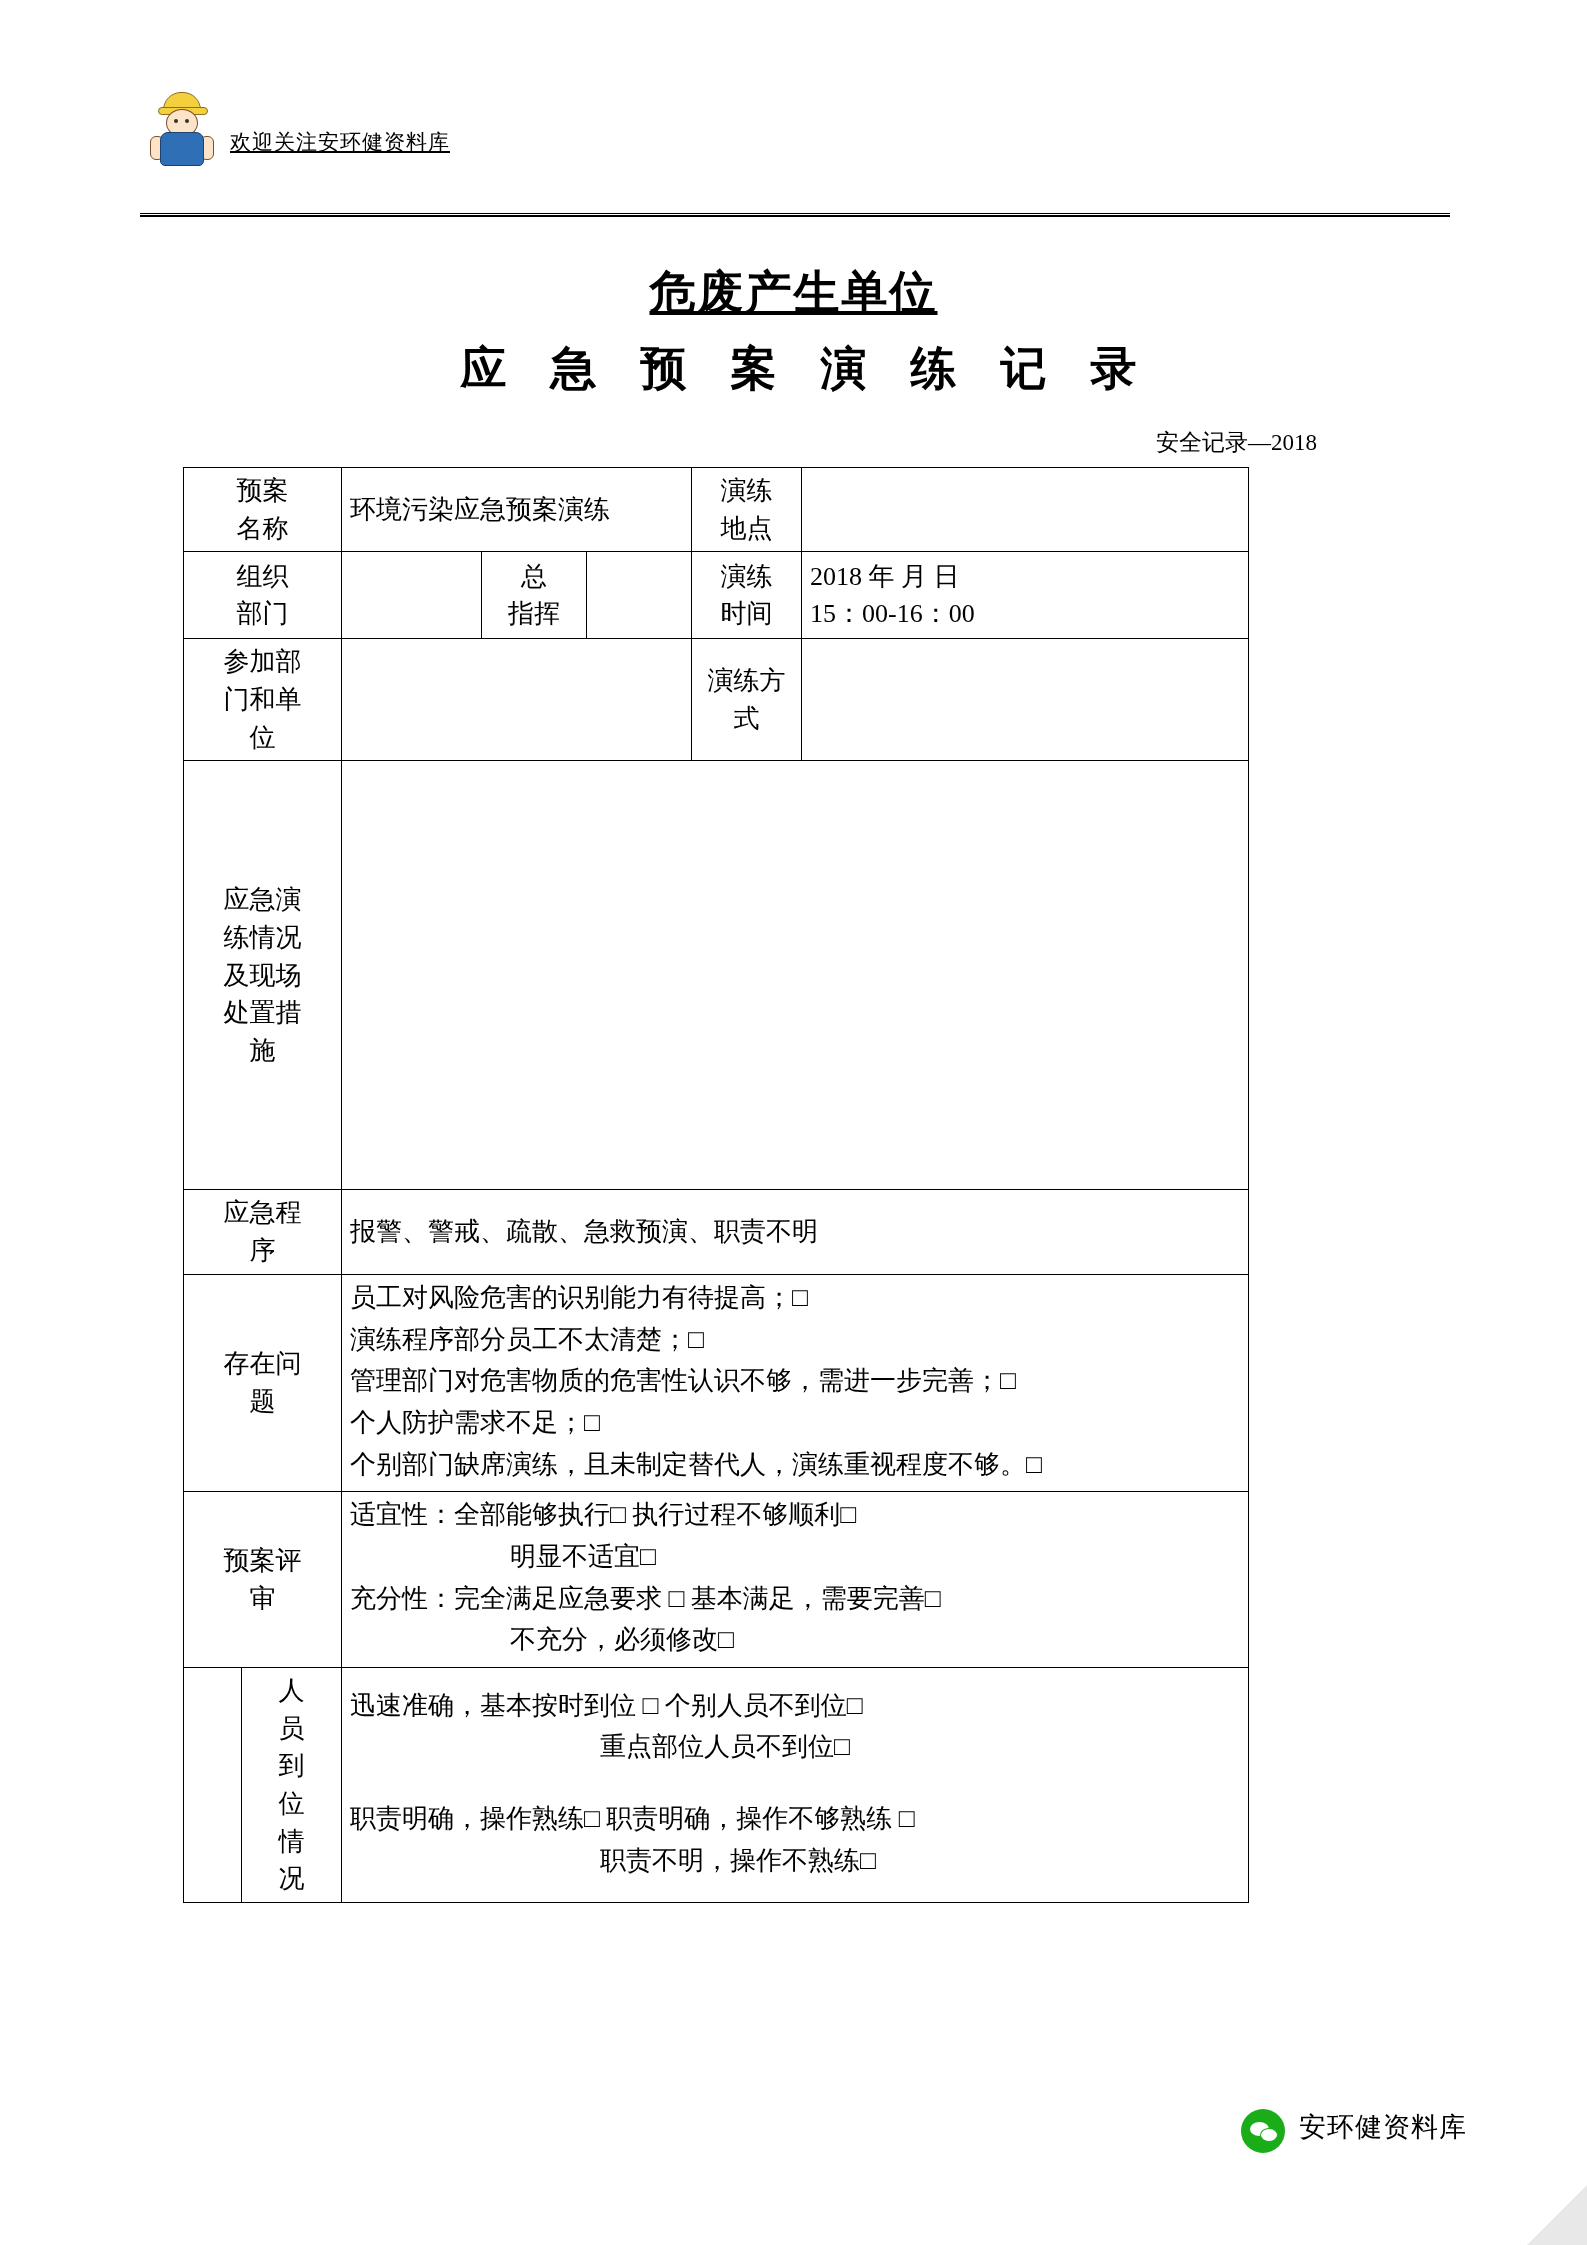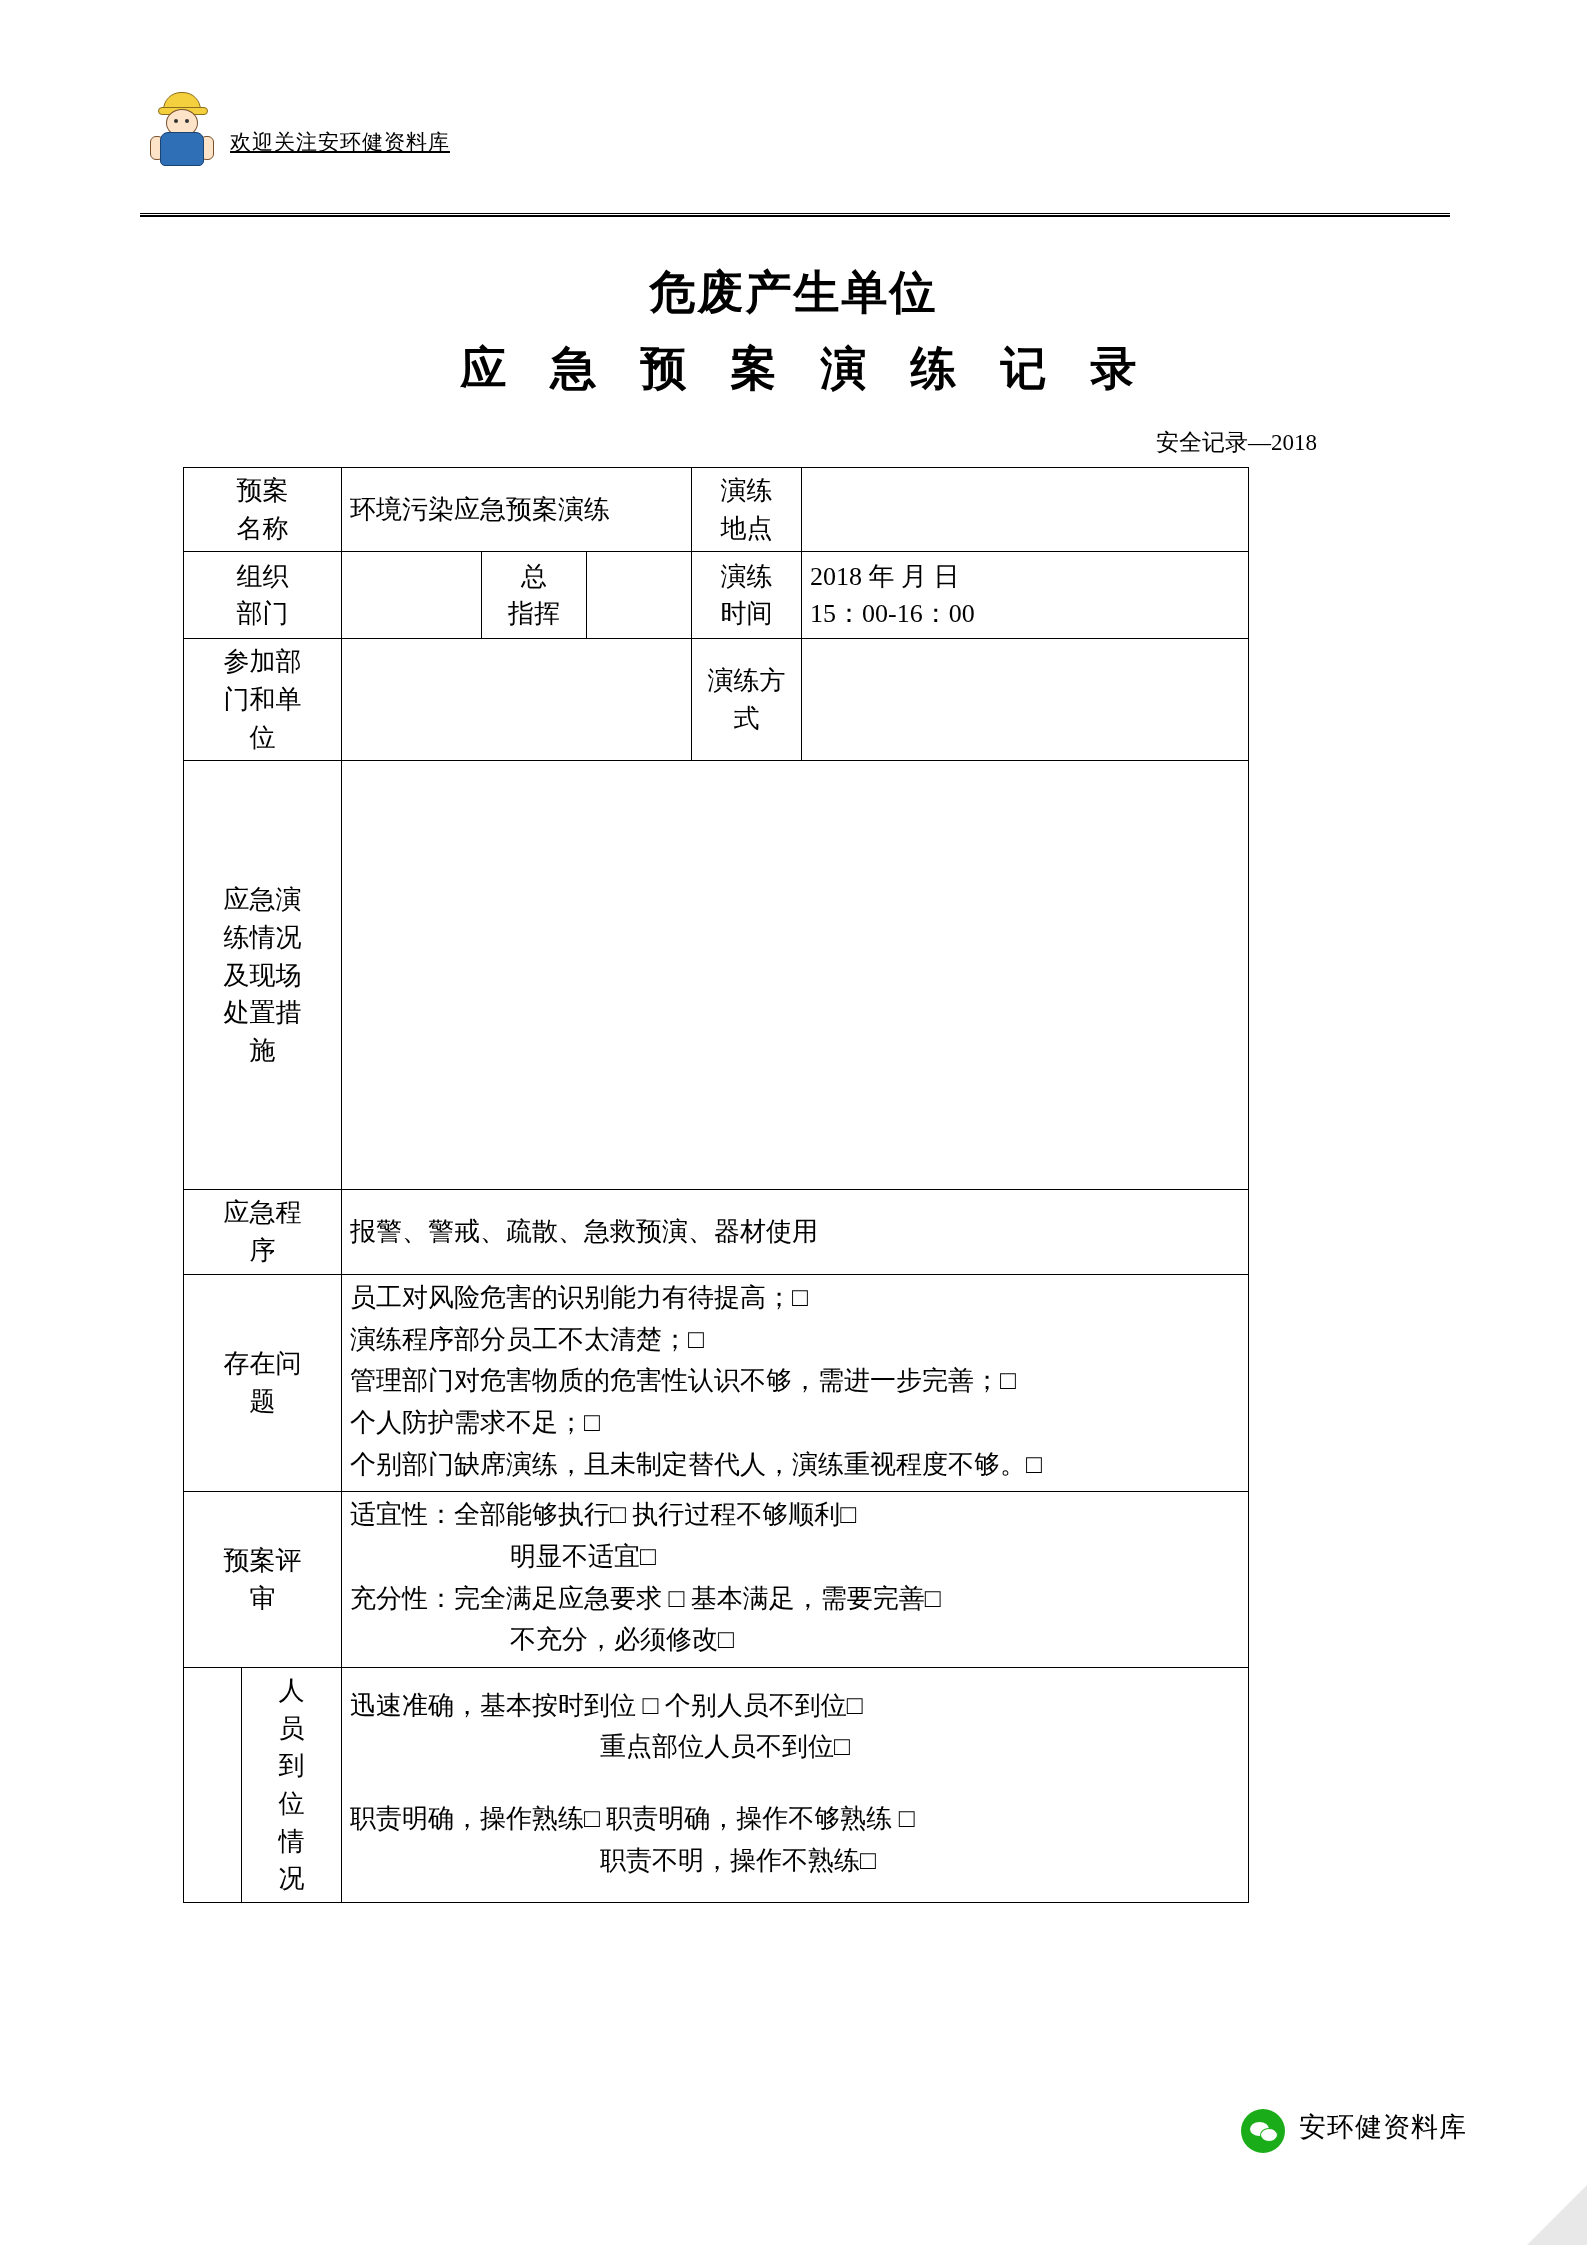--- a/index.html
+++ b/index.html
@@ -130,20 +130,21 @@
   .title1 {
     position: absolute;
     left: 0;
     top: 262px;
     width: 1587px;
     text-align: center;
     font-size: 46px;
     font-weight: bold;
     letter-spacing: 2px;
     font-family: "DejaVu Sans", "Liberation Sans", sans-serif;
+    text-decoration: underline;
   }
   .title2 {
     position: absolute;
     left: 0;
     top: 338px;
     width: 1587px;
     text-align: center;
     font-size: 46px;
     font-weight: bold;
     letter-spacing: 14px;
@@ -342,21 +343,21 @@
             <div>施</div>
       </td>
       <td colspan="5" class="cellpad-top"></td>
     </tr>
 
     <tr>
       <td class="lbl" colspan="2" style="height:72px">
         <div>应急程</div>
             <div>序</div>
       </td>
-      <td colspan="5" class="val cellpad-top">报警、警戒、疏散、急救预演、器材使用</td>
+      <td colspan="5" class="val cellpad-top">报警、警戒、疏散、急救预演、职责不明</td>
     </tr>
 
     <tr>
       <td class="lbl" colspan="2" style="height:175px">
         <div>存在问</div>
             <div>题</div>
       </td>
       <td colspan="5" class="val multi cellpad-top">
         <p>员工对风险危害的识别能力有待提高；□</p>
         <p>演练程序部分员工不太清楚；□</p>

